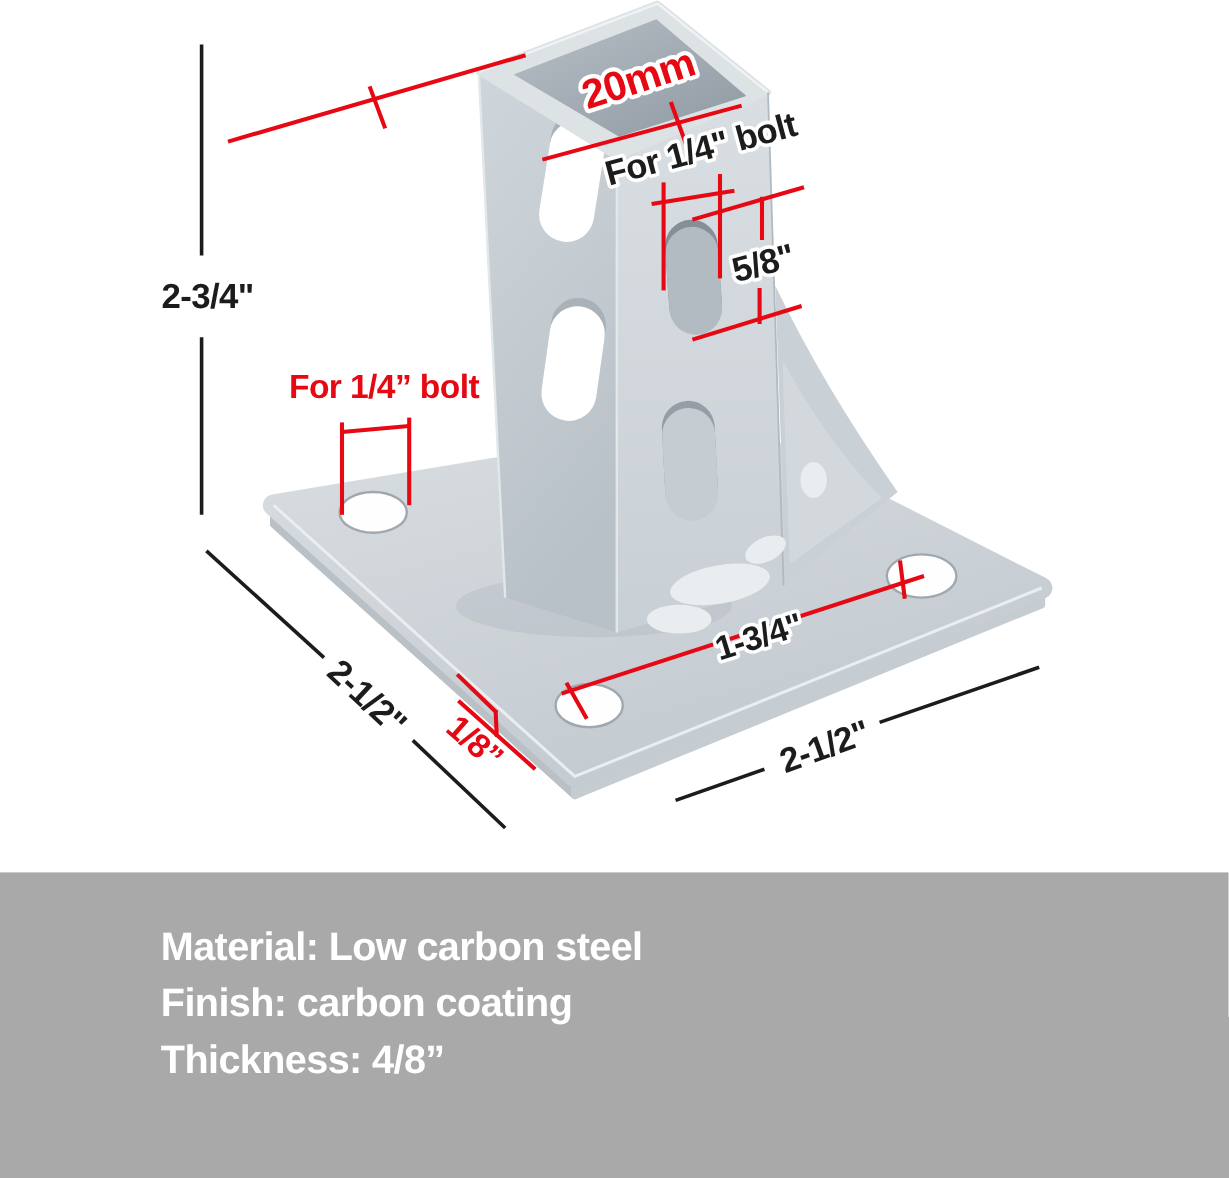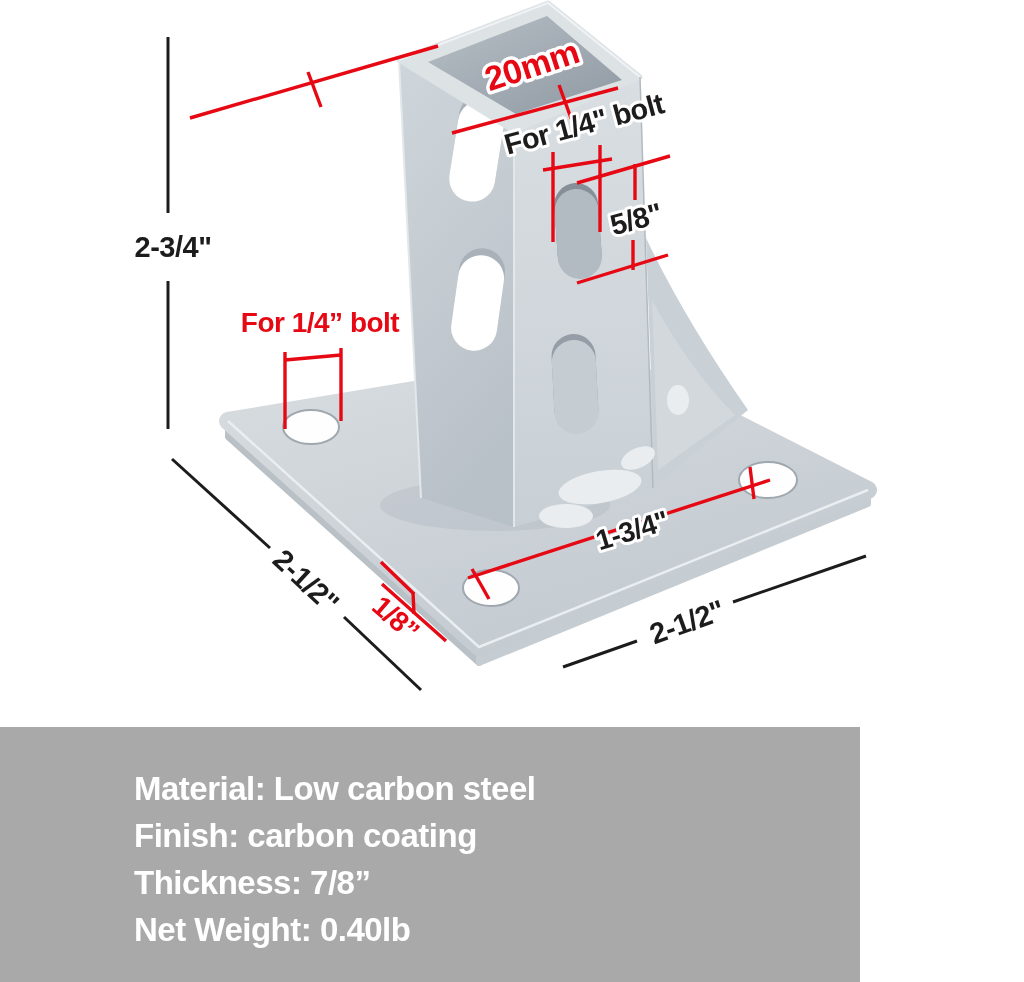--- a/index.html
+++ b/index.html
@@ -31,21 +31,21 @@
   text{font-family:"Liberation Sans","DejaVu Sans",sans-serif;font-weight:bold;
        text-anchor:middle;paint-order:stroke;stroke:#ffffff;stroke-width:6;
        stroke-linejoin:round;letter-spacing:-0.5px;}
   .lbl-black{fill:#1c1c1c;}
   .lbl-red{fill:#e60813;}
   .fs-big{font-size:34px;stroke-width:7;}
   .fs-md{font-size:29px;}
   .fs-sm{font-size:28px;}
 
   
-  .spec-panel{position:absolute;left:0;top:727px;width:860px;height:255px;
+  .spec-panel{position:absolute;left:0;top:727px;width:1024px;height:255px;
       background:#a9a9a9;box-sizing:border-box;padding:38px 0 0 134px;}
   .spec-line{color:#ffffff;font-size:33px;font-weight:bold;line-height:47px;
       letter-spacing:-0.5px;white-space:nowrap;}
 </style>
 </head>
 <body>
 
 <div class="stage">
 
   <svg class="diagram" viewBox="0 0 1024 727">
@@ -158,17 +158,16 @@
     <text class="lbl-red fs-sm" x="320" y="332">For 1/4” bolt</text>
     <text class="lbl-black fs-sm" x="632" y="540" transform="rotate(-17 632 530)">1-3/4"</text>
     <text class="lbl-black fs-md" x="306" y="591" transform="rotate(43 306 581)">2-1/2"</text>
     <text class="lbl-red fs-sm" x="396" y="628" transform="rotate(41 396 618)">1/8”</text>
     <text class="lbl-black fs-md" x="687" y="632" transform="rotate(-20 687 622)">2-1/2"</text>
   </svg>
 
   <div class="spec-panel">
     <div class="spec-line">Material: Low carbon steel</div>
     <div class="spec-line">Finish: carbon coating</div>
-    <div class="spec-line">Thickness: 7/8”</div>
-    <div class="spec-line">Net Weight: 0.40lb</div>
+    <div class="spec-line">Thickness: 4/8”</div>
   </div>
 
 </div>
 
 </body></html>

